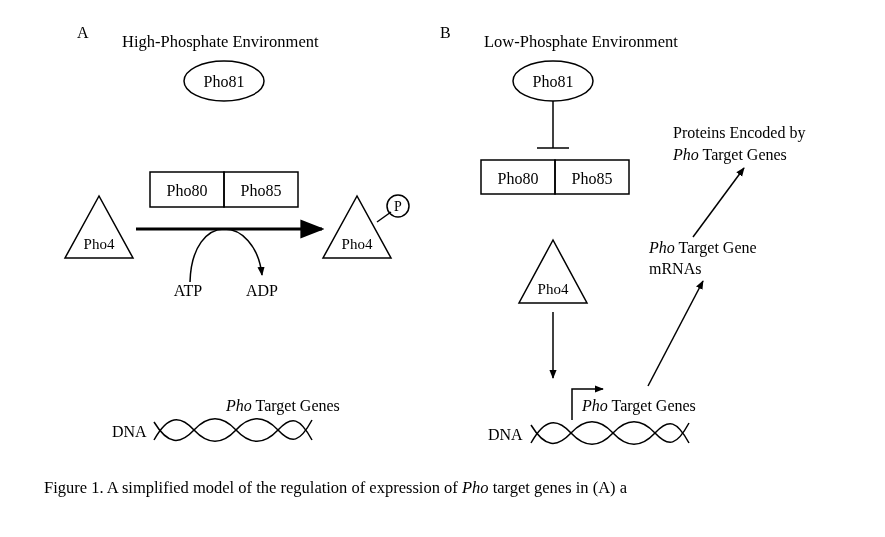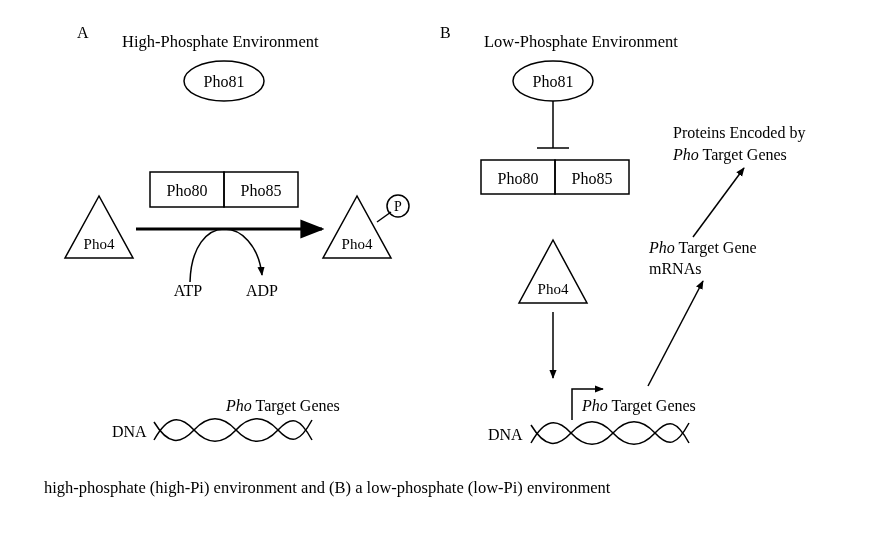--- a/index.html
+++ b/index.html
@@ -92,14 +92,14 @@
     <text x="649" y="253" font-size="16"><tspan font-style="italic">Pho</tspan><tspan> Target Gene</tspan></text>
     <text x="649" y="274" font-size="16">mRNAs</text>
 
     <line x1="693" y1="237" x2="744" y2="168" stroke="#000" stroke-width="1.5" marker-end="url(#ahs)"></line>
     <text x="673" y="138" font-size="16">Proteins Encoded by</text>
     <text x="673" y="160" font-size="16"><tspan font-style="italic">Pho</tspan><tspan> Target Genes</tspan></text>
   </g>
 </svg>
 
 <div class="caption">
-  <div>high-phosphate (high-Pi) environment and (B) a low-phosphate (low-Pi) environment</div>
+  <div><span>Figure 1. A simplified model of the regulation of expression of </span><i>Pho</i><span> target genes in (A) a</span></div>
 </div>
 
 </body></html>

